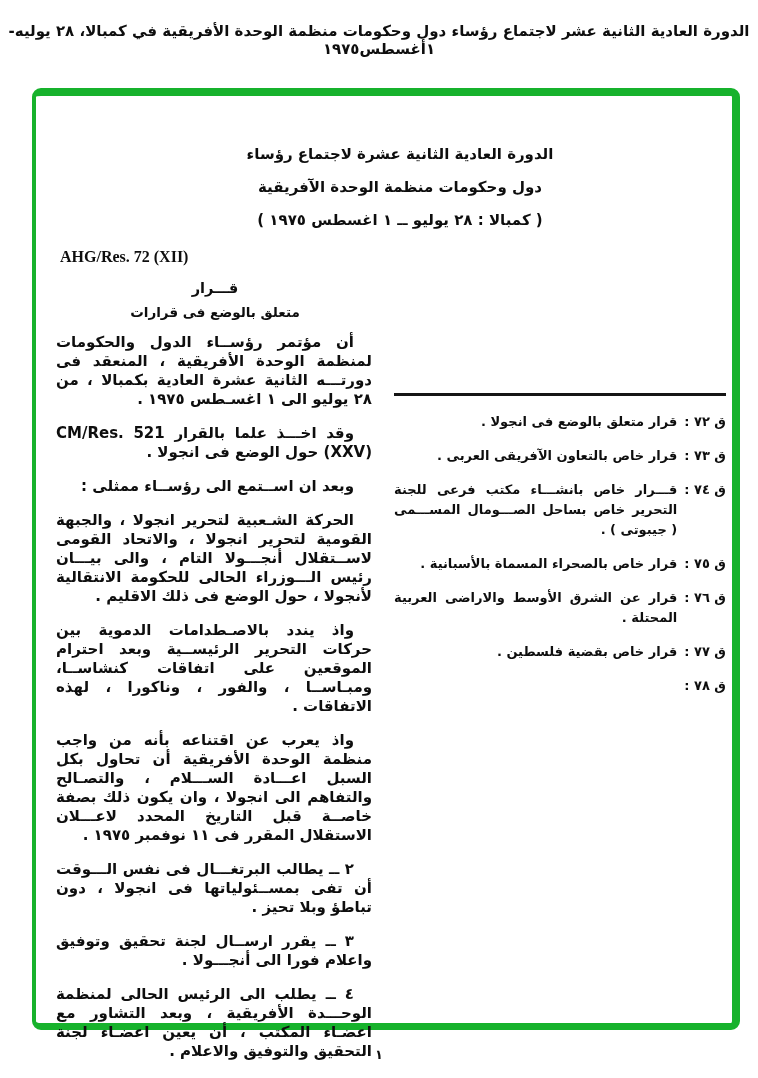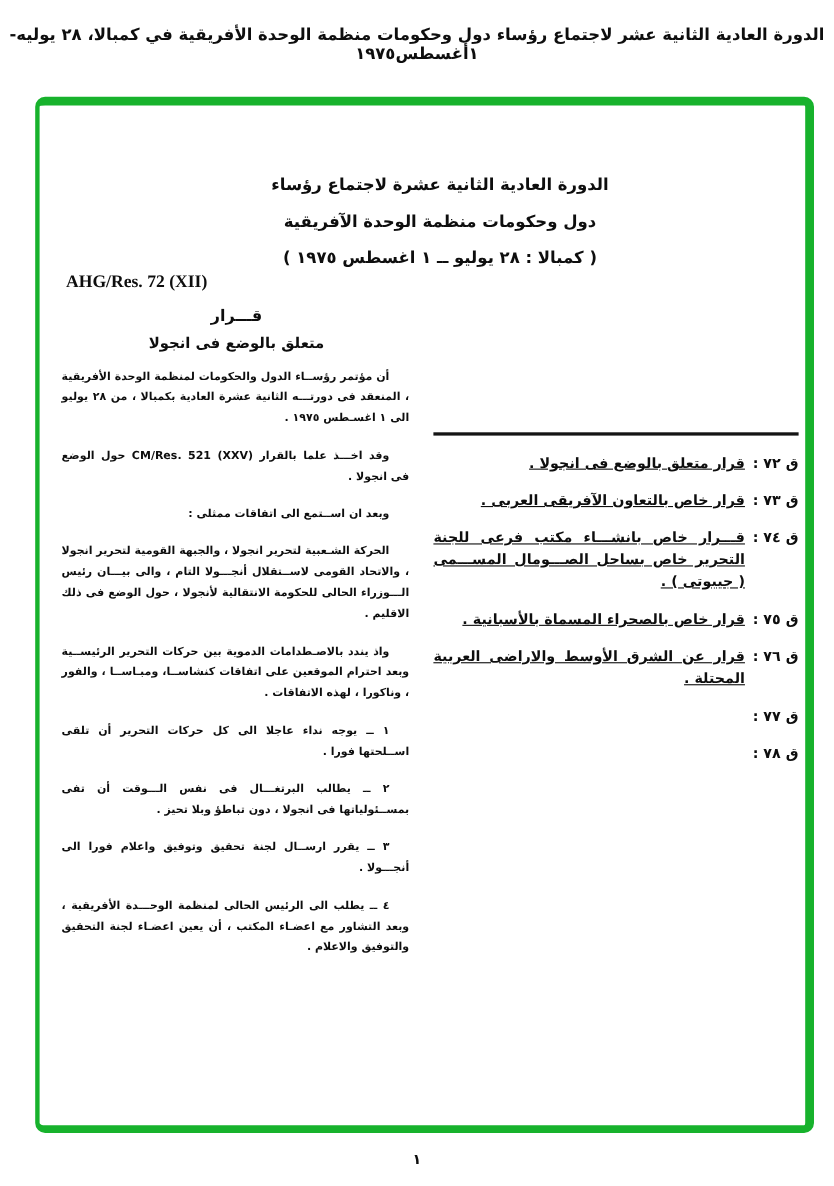--- a/index.html
+++ b/index.html
@@ -19,21 +19,21 @@
   
   .frame {
     position:absolute; left:32px; top:88px; width:708px; height:942px;
     border-style:solid; border-color:var(--green);
     border-width:8px 8px 7px 4px; border-radius:9px;
     background:transparent;
   }
 
   
   .doc-title {
-    position:absolute; left:210px; top:152px; width:380px;
+    position:absolute; left:210px; top:138px; width:380px;
     text-align:center; direction:rtl; font-weight:bold; font-size:15px; line-height:33px;
   }
 
   .res-ref {
     position:absolute; left:60px; top:248px;
     font-family:"Liberation Serif", serif; font-weight:bold; font-size:16px;
     direction:ltr;
   }
 
   .res-heading {
@@ -41,33 +41,33 @@
     text-align:center; direction:rtl; font-weight:bold; font-size:14.5px;
   }
   .res-subheading {
     position:absolute; left:58px; top:304px; width:314px;
     text-align:center; direction:rtl; font-weight:bold; font-size:13.5px;
   }
 
   
   .main-col {
     position:absolute; left:56px; top:333px; width:316px;
-    direction:rtl; text-align:justify; font-size:10px; font-weight:bold; line-height:19px;
+    direction:rtl; text-align:justify; font-size:15px; font-weight:bold; line-height:19px;
   }
   .main-col p { margin-bottom:15px; text-indent:18px; }
 
   
   .index-col {
     position:absolute; left:394px; top:393px; width:332px;
     direction:rtl; font-size:13px; font-weight:bold; line-height:20px;
   }
   .index-rule { border-top:3px solid #151515; margin-bottom:16px; }
   .entry { display:flex; gap:7px; margin-bottom:14px; }
   .entry .num { white-space:nowrap; }
-  .entry .txt { flex:1; text-align:justify;text-decoration:underline; }
+  .entry .txt { flex:1; text-align:justify; }
 
   .page-num {
     position:absolute; left:0; right:0; top:1047px; text-align:center;
     font-size:13px; font-weight:bold;
   }
 </style>
 </head>
 <body>
 
 <div class="page">
@@ -80,29 +80,29 @@
 
   <div class="doc-title">
     <div>الدورة العادية الثانية عشرة لاجتماع رؤساء</div>
     <div>دول وحكومات منظمة الوحدة الآفريقية</div>
     <div>( كمبالا : ٢٨ يوليو ــ ١ اغسطس ١٩٧٥ )</div>
   </div>
 
   <div class="res-ref">AHG/Res. 72 (XII)</div>
 
   <div class="res-heading">قـــرار</div>
-  <div class="res-subheading">متعلق بالوضع فى انجولا</div>
+  <div class="res-subheading">متعلق بالوضع فى قرارات</div>
 
   <div class="main-col">
     <p>أن مؤتمر رؤســاء الدول والحكومات لمنظمة الوحدة الأفريقية ، المنعقد فى دورتـــه الثانية عشرة العادية بكمبالا ، من ٢٨ يوليو الى ١ اغسـطس ١٩٧٥ .</p>
     <p>وقد اخـــذ علما بالقرار CM/Res. 521 (XXV) حول الوضع فى انجولا .</p>
-    <p>وبعد ان اســتمع الى اتفاقات ممثلى :</p>
+    <p>وبعد ان اســتمع الى رؤســاء ممثلى :</p>
     <p>الحركة الشـعبية لتحرير انجولا ، والجبهة القومية لتحرير انجولا ، والاتحاد القومى لاســتقلال أنجـــولا التام ، والى بيـــان رئيس الـــوزراء الحالى للحكومة الانتقالية لأنجولا ، حول الوضع فى ذلك الاقليم .</p>
     <p>واذ يندد بالاصـطدامات الدموية بين حركات التحرير الرئيســية وبعد احترام الموقعين على اتفاقات كنشاســا، ومبـاســا ، والفور ، وناكورا ، لهذه الاتفاقات .</p>
-    <p>١ ــ يوجه نداء عاجلا الى كل حركات التحرير أن تلقى اســلحتها فورا .</p>
+    <p>واذ يعرب عن اقتناعه بأنه من واجب منظمة الوحدة الأفريقية أن تحاول بكل السبل اعـــادة الســـلام ، والتصـالح والتفاهم الى انجولا ، وان يكون ذلك بصفة خاصــة قبل التاريخ المحدد لاعـــلان الاستقلال المقرر فى ١١ نوفمبر ١٩٧٥ .</p>
     <p>٢ ــ يطالب البرتغـــال فى نفس الـــوقت أن تفى بمســئولياتها فى انجولا ، دون تباطؤ وبلا تحيز .</p>
     <p>٣ ــ يقرر ارســال لجنة تحقيق وتوفيق واعلام فورا الى أنجـــولا .</p>
     <p>٤ ــ يطلب الى الرئيس الحالى لمنظمة الوحـــدة الأفريقية ، وبعد التشاور مع اعضـاء المكتب ، أن يعين اعضـاء لجنة التحقيق والتوفيق والاعلام .</p>
   </div>
 
   <div class="index-col">
     <div class="index-rule"></div>
 
     <div class="entry">
       <span class="num">ق ٧٢ :</span>
@@ -119,20 +119,21 @@
     <div class="entry">
       <span class="num">ق ٧٥ :</span>
       <span class="txt">قرار خاص بالصحراء المسماة بالأسبانية .</span>
     </div>
     <div class="entry">
       <span class="num">ق ٧٦ :</span>
       <span class="txt">قرار عن الشرق الأوسط والاراضى العربية المحتلة .</span>
     </div>
     <div class="entry">
       <span class="num">ق ٧٧ :</span>
+      <span class="txt">قرار خاص بقضية فلسطين .</span>
     </div>
     <div class="entry">
       <span class="num">ق ٧٨ :</span>
     </div>
   </div>
 
   <div class="page-num">١</div>
 
 </div>
 

